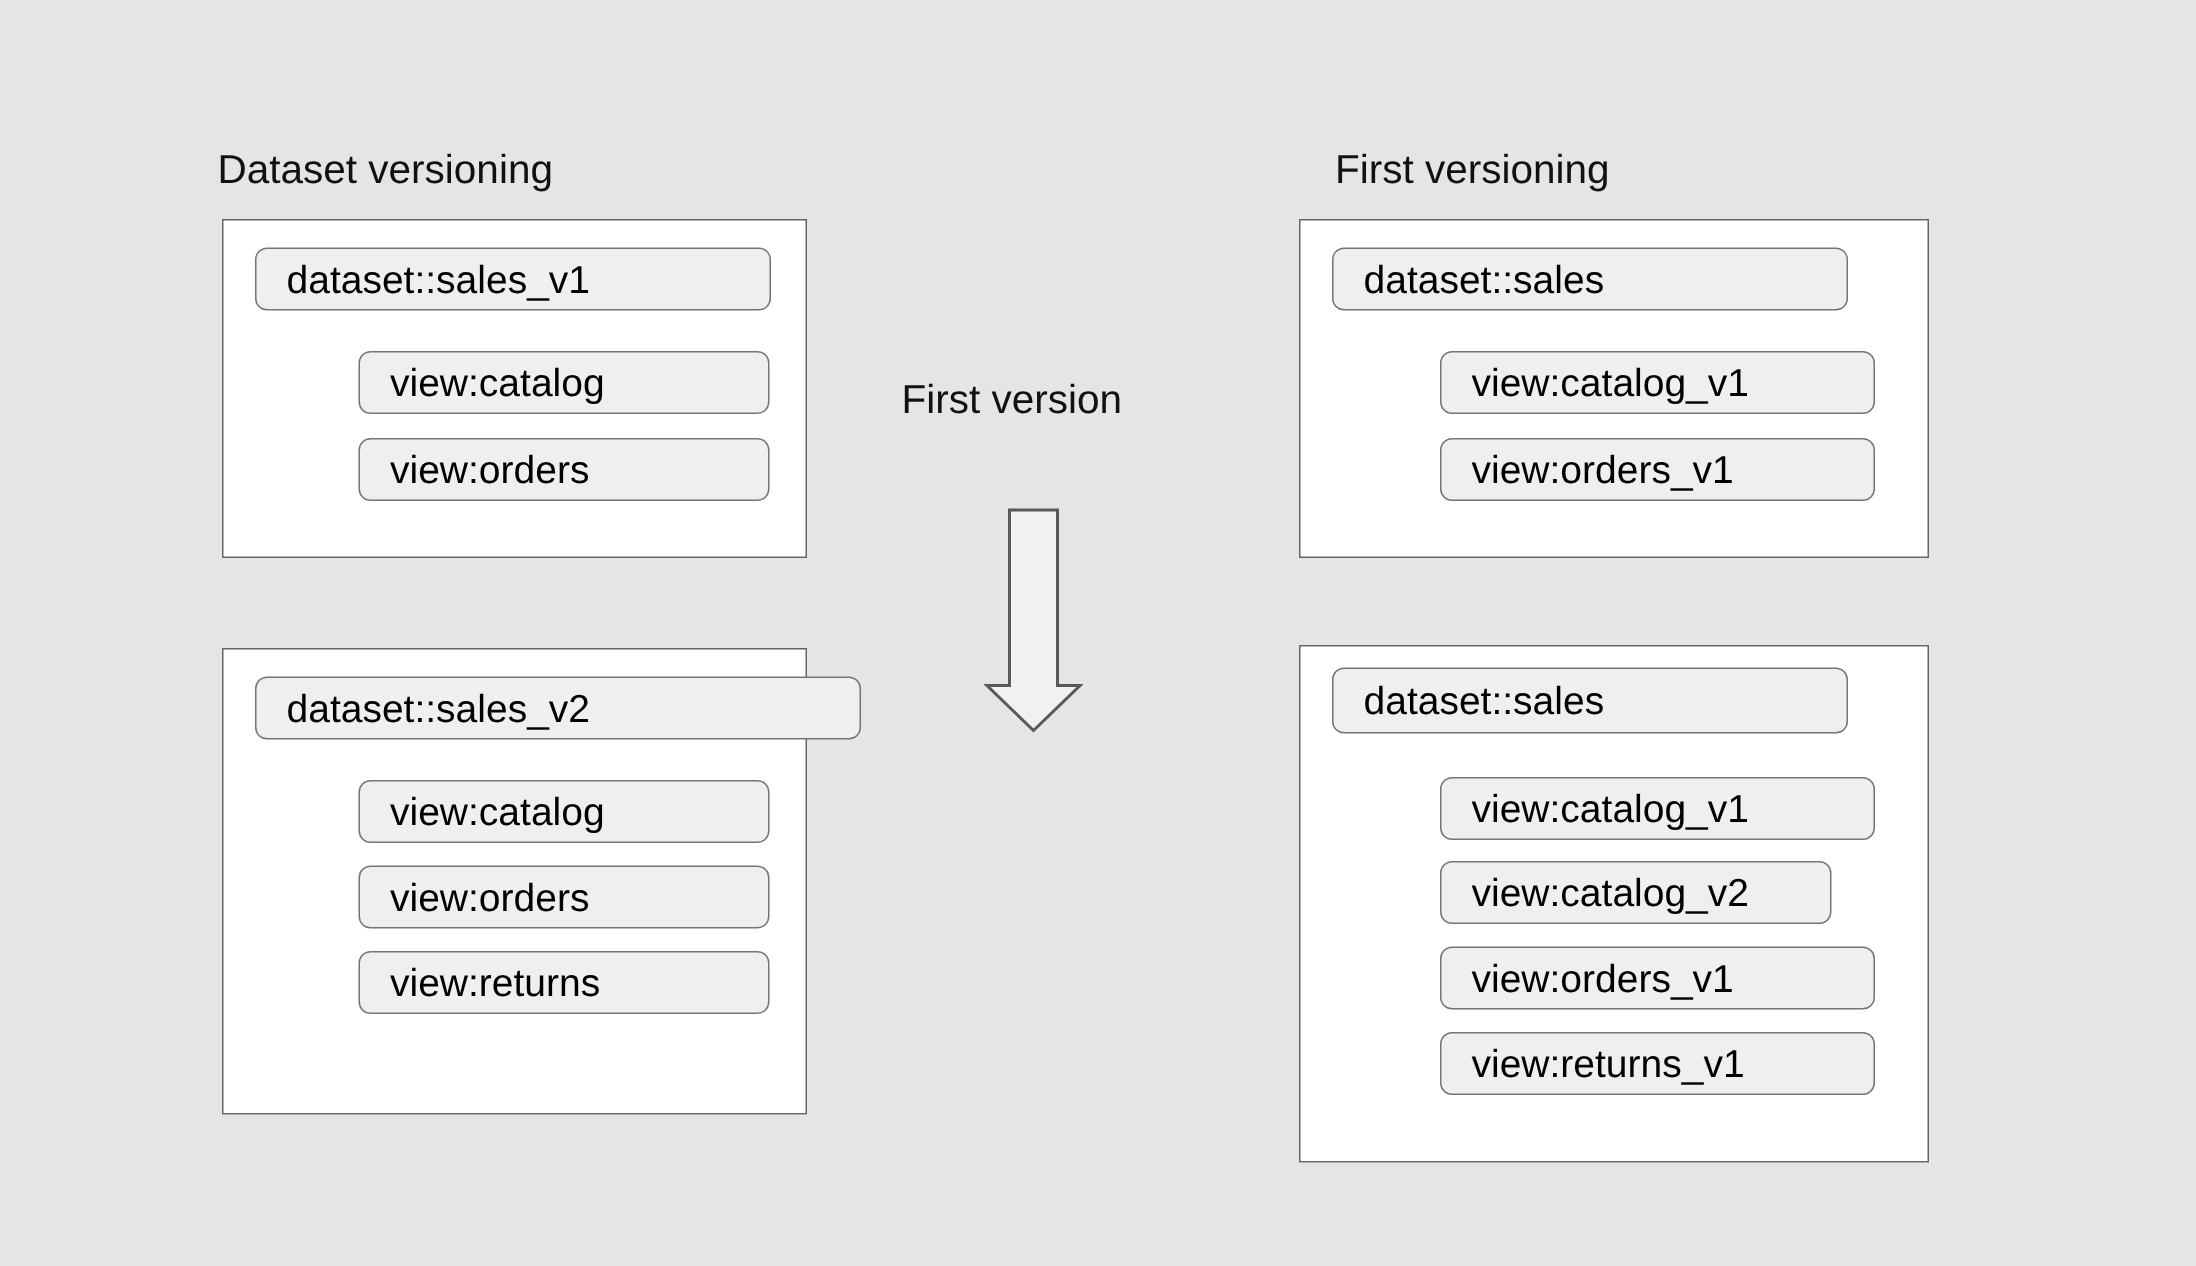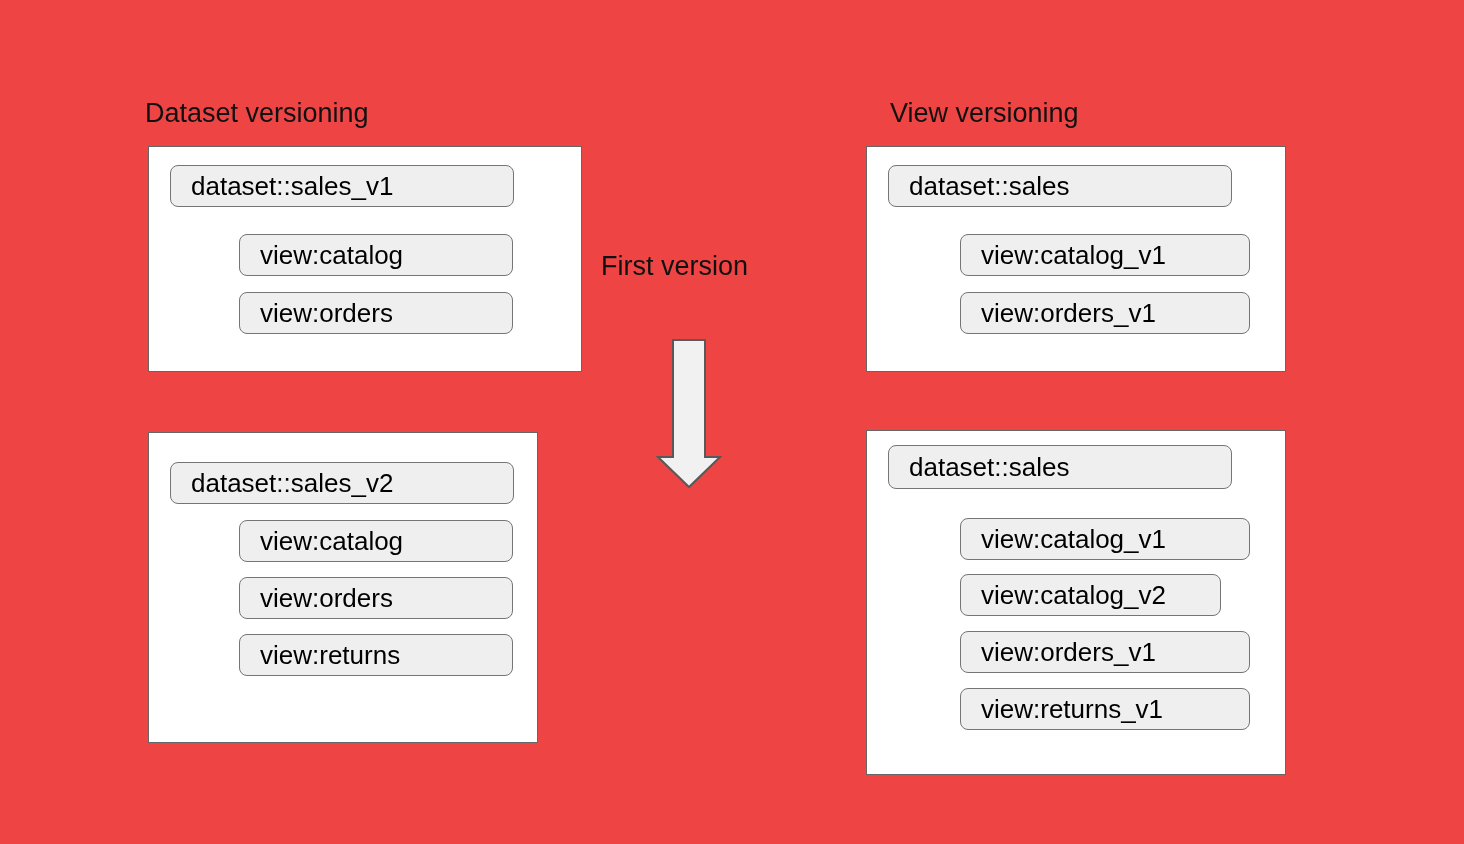--- a/index.html
+++ b/index.html
@@ -6,21 +6,21 @@
     margin: 0;
     padding: 0;
     background: #ffffff;
     font-family: "Liberation Sans", sans-serif;
     color: #000000;
   }
   .canvas {
     position: relative;
     width: 1464px;
     height: 844px;
-    background: #ef4444;
+    background: #e5e5e5;
     overflow: hidden;
   }
   .heading {
     position: absolute;
     font-size: 27px;
     line-height: 32px;
     color: #111111;
     white-space: nowrap;
   }
   .panel {
@@ -57,23 +57,23 @@
     width: 66px;
     height: 151px;
   }
 </style>
 </head>
 <body>
 
 <div class="canvas">
 
   <div class="heading" style="left:145px; top:97px;">Dataset versioning</div>
-  <div class="heading" style="left:890px; top:97px;">View versioning</div>
+  <div class="heading" style="left:890px; top:97px;">First versioning</div>
 
-  <div class="panel" style="left:148px; top:146px; width:434px; height:226px;">
+  <div class="panel" style="left:148px; top:146px; width:390px; height:226px;">
     <div class="pill" style="left:21px; top:18px; width:344px; height:42px;">dataset::sales_v1</div>
     <div class="pill" style="left:90px; top:87px; width:274px; height:42px;">view:catalog</div>
     <div class="pill" style="left:90px; top:145px; width:274px; height:42px;">view:orders</div>
   </div>
 
   <div class="panel" style="left:866px; top:146px; width:420px; height:226px;">
     <div class="pill" style="left:21px; top:18px; width:344px; height:42px;">dataset::sales</div>
     <div class="pill" style="left:93px; top:87px; width:290px; height:42px;">view:catalog_v1</div>
     <div class="pill" style="left:93px; top:145px; width:290px; height:42px;">view:orders_v1</div>
   </div>
@@ -81,21 +81,21 @@
   <div class="mid-label" style="left:601px; top:250px;">First version</div>
 
   <div class="arrow-wrap">
     <svg width="66" height="151" viewBox="0 0 66 151" xmlns="http://www.w3.org/2000/svg">
       <polygon points="17,2 49,2 49,119 64,119 33,149 2,119 17,119" fill="#f1f1f1" stroke="#595959" stroke-width="2" stroke-linejoin="miter"></polygon>
     </svg>
   </div>
 
 
   <div class="panel" style="left:148px; top:432px; width:390px; height:311px;">
-    <div class="pill" style="left:21px; top:29px; width:344px; height:42px;">dataset::sales_v2</div>
+    <div class="pill" style="left:21px; top:18px; width:404px; height:42px;">dataset::sales_v2</div>
     <div class="pill" style="left:90px; top:87px; width:274px; height:42px;">view:catalog</div>
     <div class="pill" style="left:90px; top:144px; width:274px; height:42px;">view:orders</div>
     <div class="pill" style="left:90px; top:201px; width:274px; height:42px;">view:returns</div>
   </div>
 
   <div class="panel" style="left:866px; top:430px; width:420px; height:345px;">
     <div class="pill" style="left:21px; top:14px; width:344px; height:44px;">dataset::sales</div>
     <div class="pill" style="left:93px; top:87px; width:290px; height:42px;">view:catalog_v1</div>
     <div class="pill" style="left:93px; top:143px; width:261px; height:42px;">view:catalog_v2</div>
     <div class="pill" style="left:93px; top:200px; width:290px; height:42px;">view:orders_v1</div>

